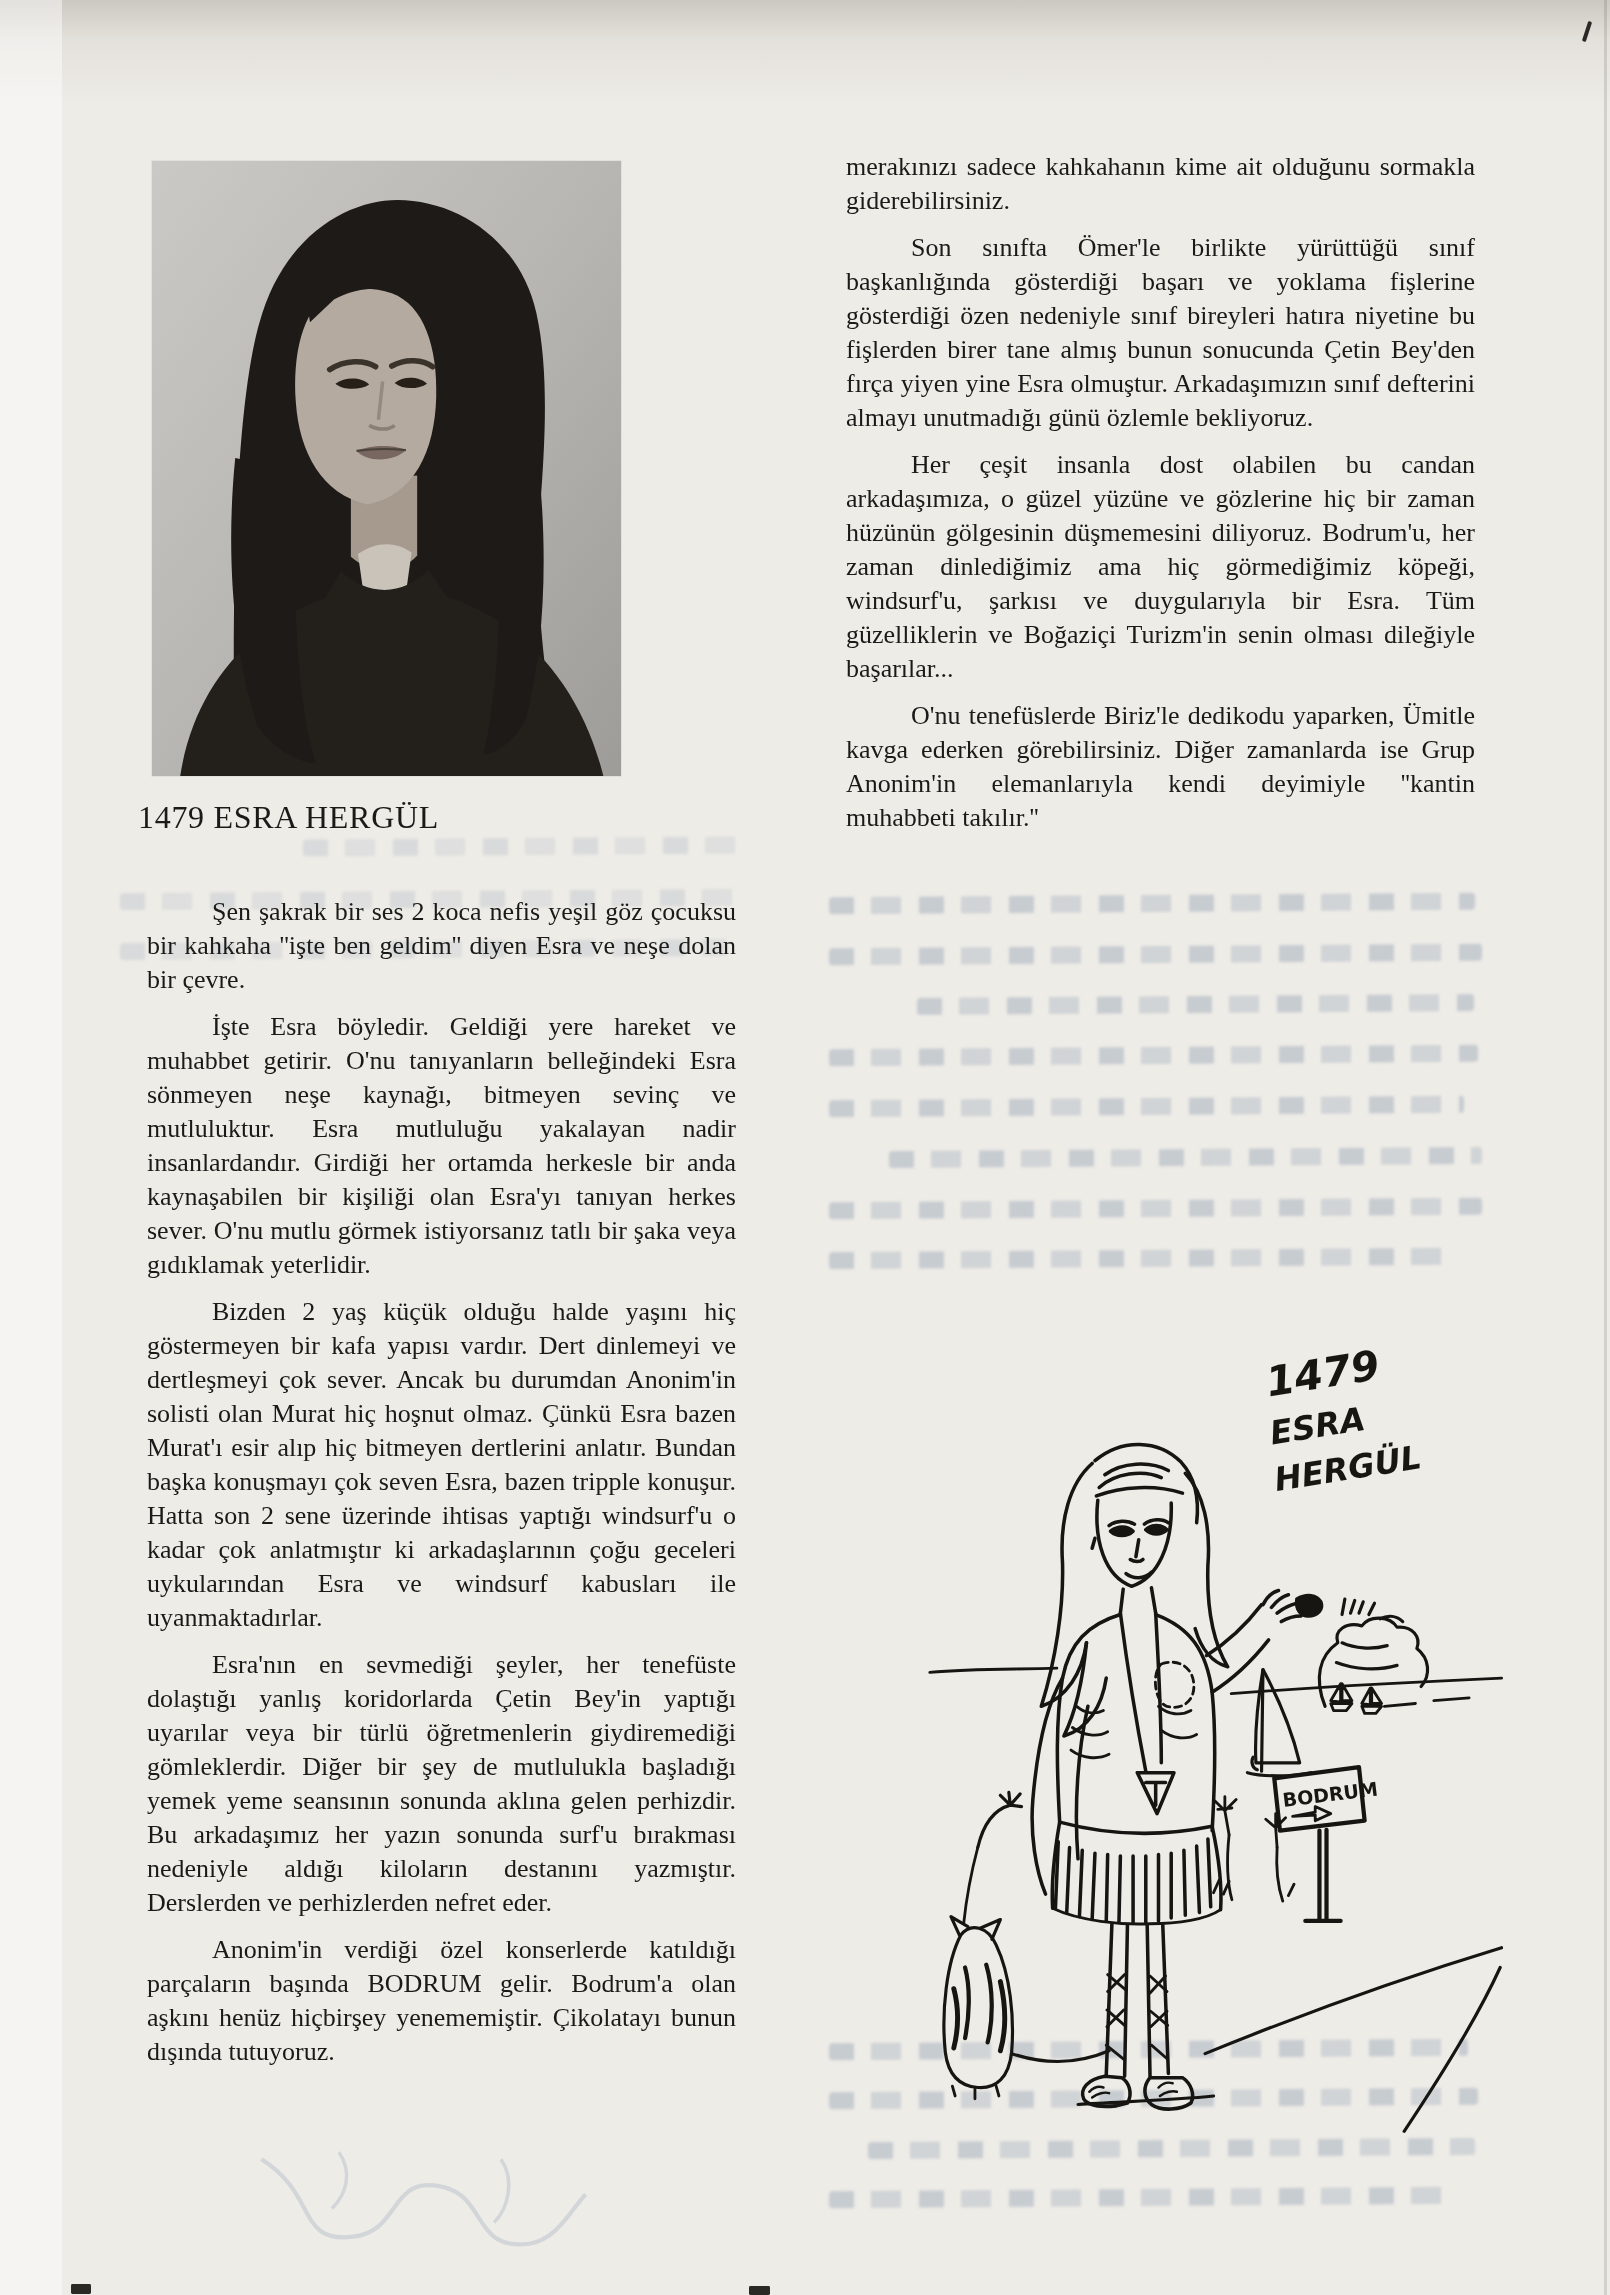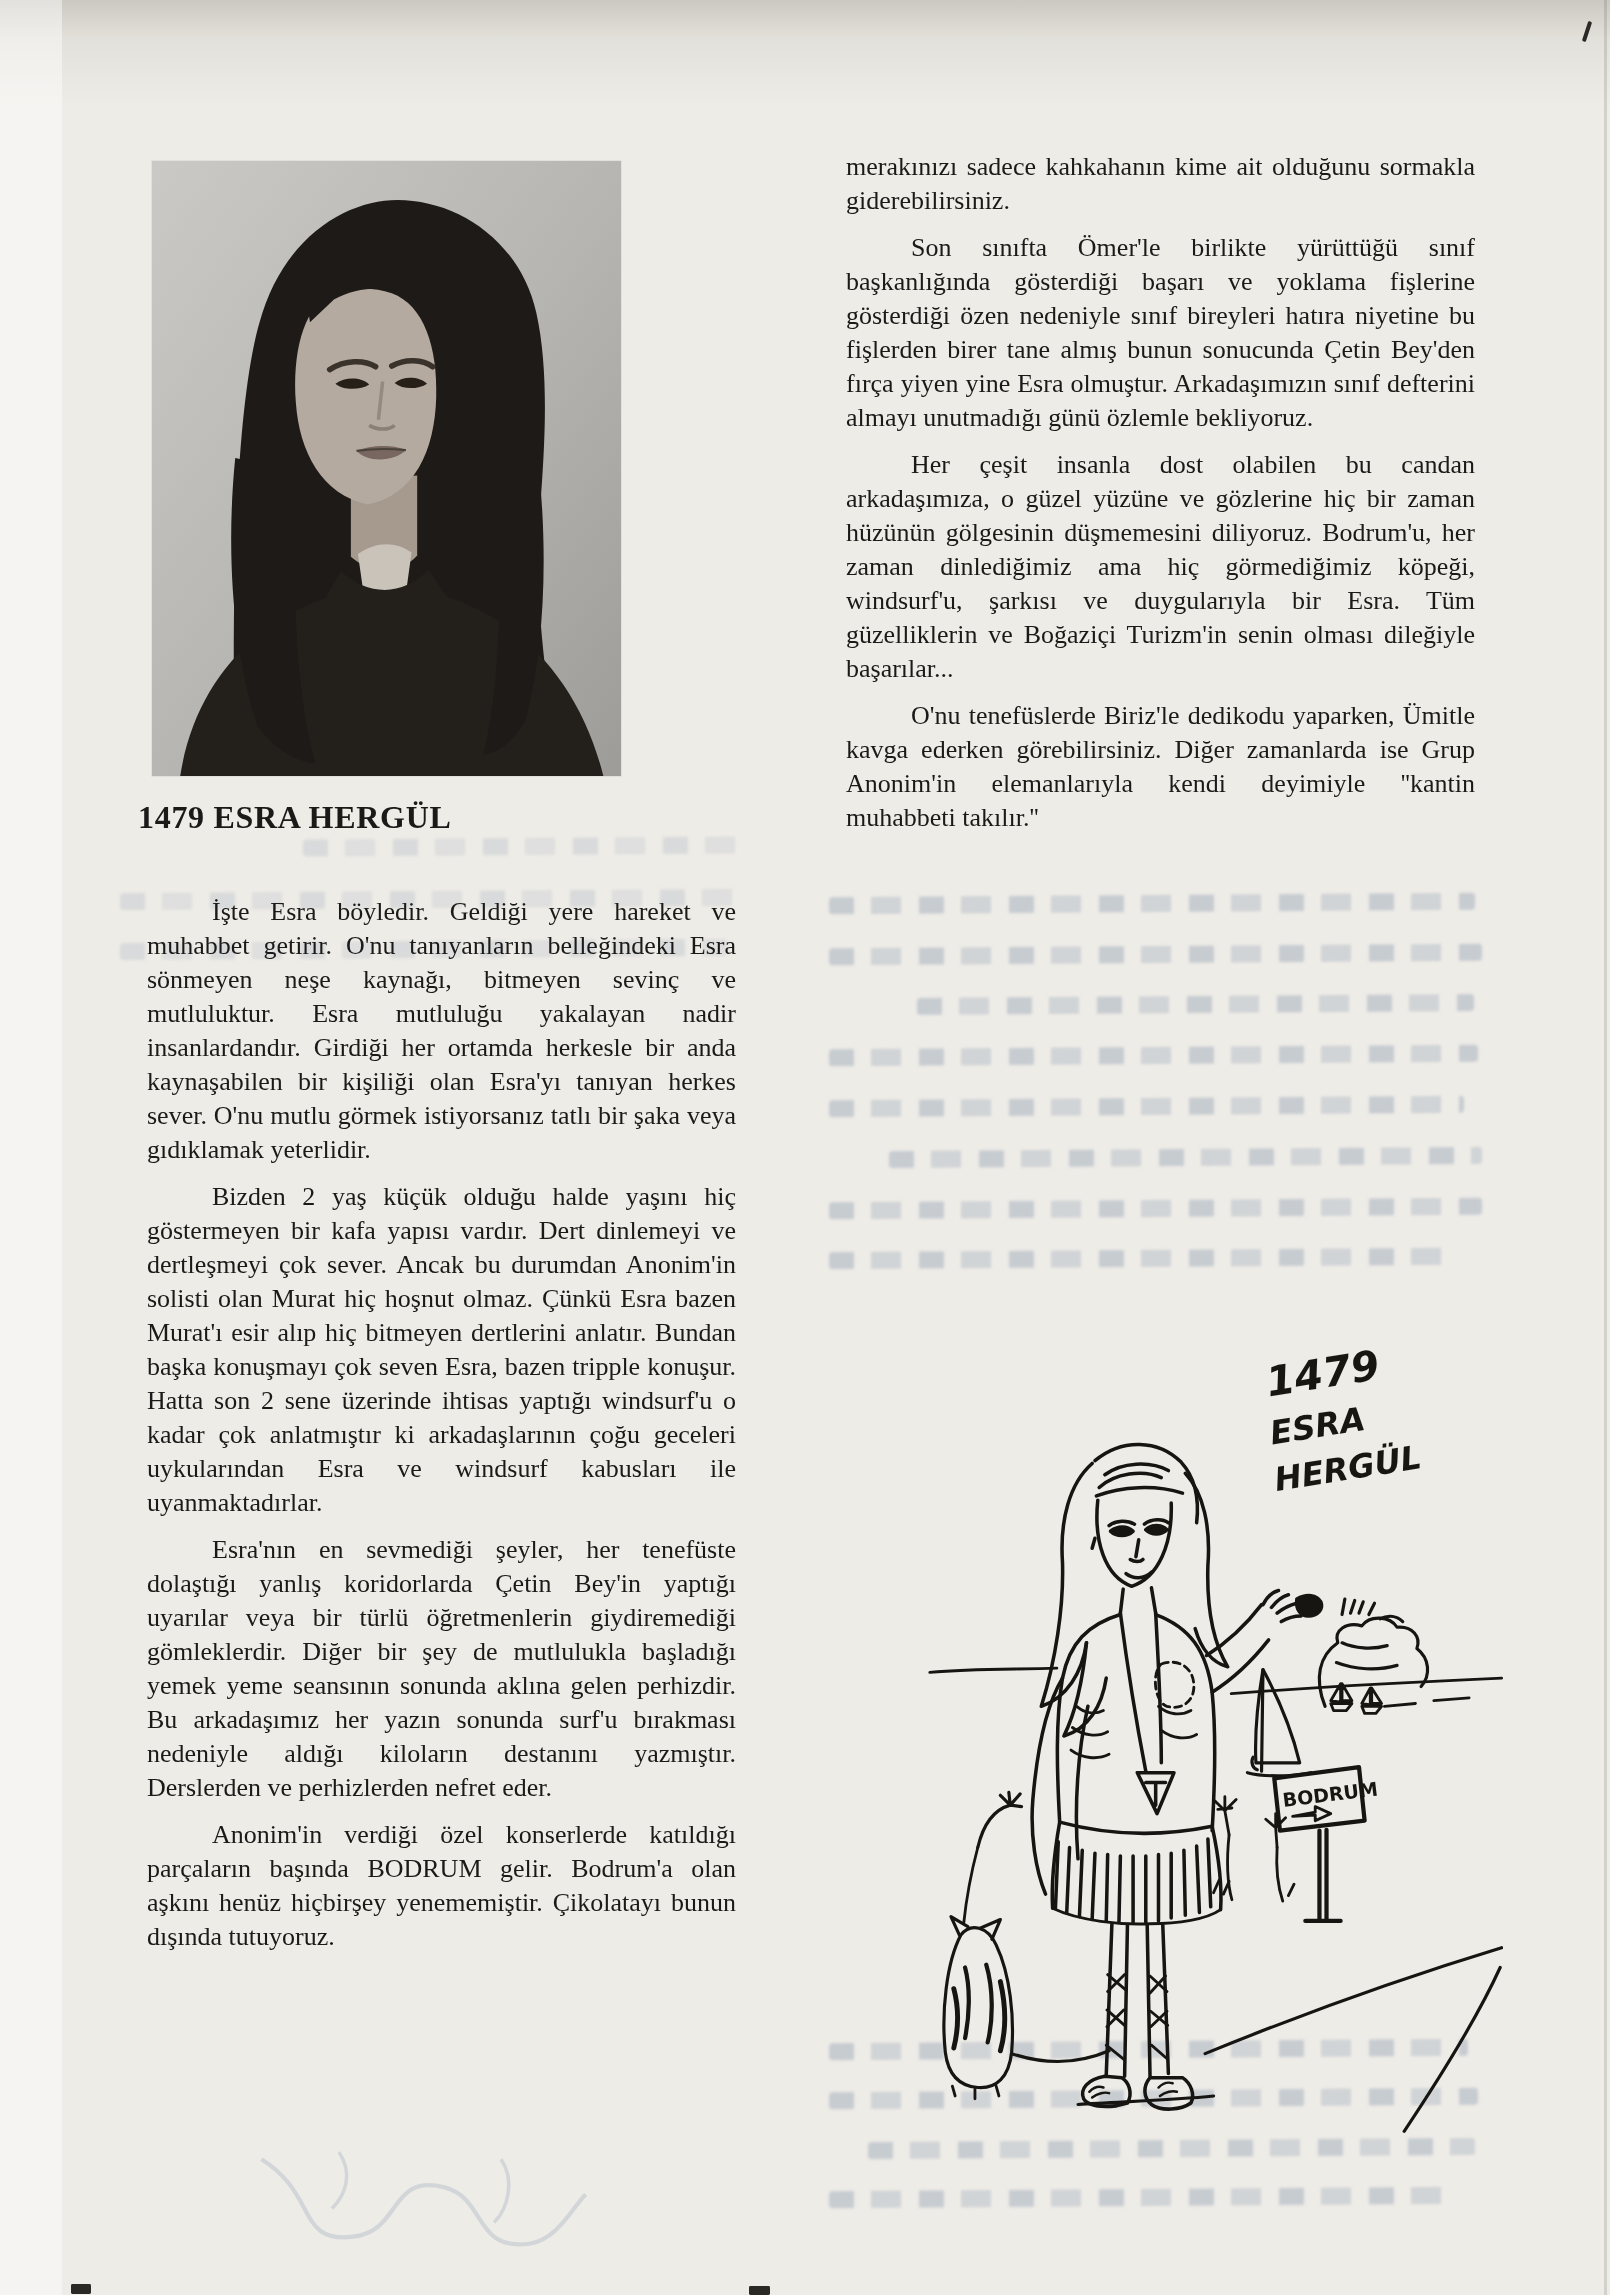--- a/index.html
+++ b/index.html
@@ -11,21 +11,21 @@
     font-family:"Liberation Serif", serif;
     color:#1a1a18;
   }
   .edge-top{position:absolute;left:0;top:0;width:100%;height:106px;
     background:linear-gradient(180deg, rgba(176,172,162,.55), rgba(176,172,162,.18) 39px, rgba(176,172,162,0));}
   .edge-left{position:absolute;left:0;top:0;width:62px;height:100%;background:rgba(255,255,255,.45);}
   .edge-right{position:absolute;right:2.8px;top:0;width:3.5px;height:100%;background:rgba(70,68,60,.16);}
   .photo{position:absolute;left:152px;top:161px;width:469px;height:615px;box-shadow:0 0 0 0.7px rgba(0,0,0,.08);}
   .photo svg{display:block;width:100%;height:100%;}
   .caption{position:absolute;left:138px;top:799px;width:635px;
-    font-size:32px;font-weight:bold;letter-spacing:0.7px;}
+    font-size:32px;font-weight:normal;letter-spacing:0.7px;}
   .col{position:absolute;font-size:26px;line-height:34px;text-align:justify;}
   .col p{margin:13px;text-indent:65px;}
   .col p.noindent{text-indent:0;}
   .col-left{left:134px;top:882px;width:615px;}
   .col-right{left:833px;top:137px;width:655px;}
   .illustration{position:absolute;left:910px;top:1311px;width:593px;height:833px;}
   .illustration svg{display:block;width:100%;height:100%;}
   .ink{stroke:#161512;fill:none;stroke-linecap:round;stroke-linejoin:round;}
   .ghost{position:absolute;height:17px;border-radius:3.5px;
     background:repeating-linear-gradient(90deg, rgba(139,155,175,.40) 0 25.4px, rgba(139,155,175,0) 25.4px 42px, rgba(139,155,175,.30) 42px 72px, rgba(139,155,175,0) 72px 90px);
@@ -100,20 +100,21 @@
       <path d="M40,870 C60,742 140,656 246,618 L268,580 C306,616 356,616 392,578 L418,616 C528,652 608,742 640,870 Z" fill="#23201b"></path>
 
       <path d="M118,420 C104,560 116,700 150,800 C176,834 206,850 232,852 C204,760 196,600 210,440 Z" fill="#1d1a17"></path>
       <path d="M548,430 C562,560 556,690 530,790 C512,822 492,836 470,840 C494,740 498,590 488,450 Z" fill="#1d1a17"></path>
     </svg>
   </div>
 
   <div class="caption">1479 ESRA HERGÜL</div>
 
   <div class="col col-left">
+    <p>Şen şakrak bir ses 2 koca nefis yeşil göz çocuksu bir kahkaha ''işte ben geldim'' diyen Esra ve neşe dolan bir çevre.</p>
     <p>İşte Esra böyledir. Geldiği yere hareket ve muhabbet getirir. O'nu tanıyanların belleğindeki Esra sönmeyen neşe kaynağı, bitmeyen sevinç ve mutluluktur. Esra mutluluğu yakalayan nadir insanlardandır. Girdiği her ortamda herkesle bir anda kaynaşabilen bir kişiliği olan Esra'yı tanıyan herkes sever. O'nu mutlu görmek istiyorsanız tatlı bir şaka veya gıdıklamak yeterlidir.</p>
     <p>Bizden 2 yaş küçük olduğu halde yaşını hiç göstermeyen bir kafa yapısı vardır. Dert dinlemeyi ve dertleşmeyi çok sever. Ancak bu durumdan Anonim'in solisti olan Murat hiç hoşnut olmaz. Çünkü Esra bazen Murat'ı esir alıp hiç bitmeyen dertlerini anlatır. Bundan başka konuşmayı çok seven Esra, bazen tripple konuşur. Hatta son 2 sene üzerinde ihtisas yaptığı windsurf'u o kadar çok anlatmıştır ki arkadaşlarının çoğu geceleri uykularından Esra ve windsurf kabusları ile uyanmaktadırlar.</p>
     <p>Esra'nın en sevmediği şeyler, her tenefüste dolaştığı yanlış koridorlarda Çetin Bey'in yaptığı uyarılar veya bir türlü öğretmenlerin giydiremediği gömleklerdir. Diğer bir şey de mutlulukla başladığı yemek yeme seansının sonunda aklına gelen perhizdir. Bu arkadaşımız her yazın sonunda surf'u bırakması nedeniyle aldığı kiloların destanını yazmıştır. Derslerden ve perhizlerden nefret eder.</p>
     <p>Anonim'in verdiği özel konserlerde katıldığı parçaların başında BODRUM gelir. Bodrum'a olan aşkını henüz hiçbirşey yenememiştir. Çikolatayı bunun dışında tutuyoruz.</p>
   </div>
 
   <div class="col col-right">
     <p class="noindent">merakınızı sadece kahkahanın kime ait olduğunu sormakla giderebilirsiniz.</p>
     <p>Son sınıfta Ömer'le birlikte yürüttüğü sınıf başkanlığında gösterdiği başarı ve yoklama fişlerine gösterdiği özen nedeniyle sınıf bireyleri hatıra niyetine bu fişlerden birer tane almış bunun sonucunda Çetin Bey'den fırça yiyen yine Esra olmuştur. Arkadaşımızın sınıf defterini almayı unutmadığı günü özlemle bekliyoruz.</p>
     <p>Her çeşit insanla dost olabilen bu candan arkadaşımıza, o güzel yüzüne ve gözlerine hiç bir zaman hüzünün gölgesinin düşmemesini diliyoruz. Bodrum'u, her zaman dinlediğimiz ama hiç görmediğimiz köpeği, windsurf'u, şarkısı ve duygularıyla bir Esra. Tüm güzelliklerin ve Boğaziçi Turizm'in senin olması dileğiyle başarılar...</p>

